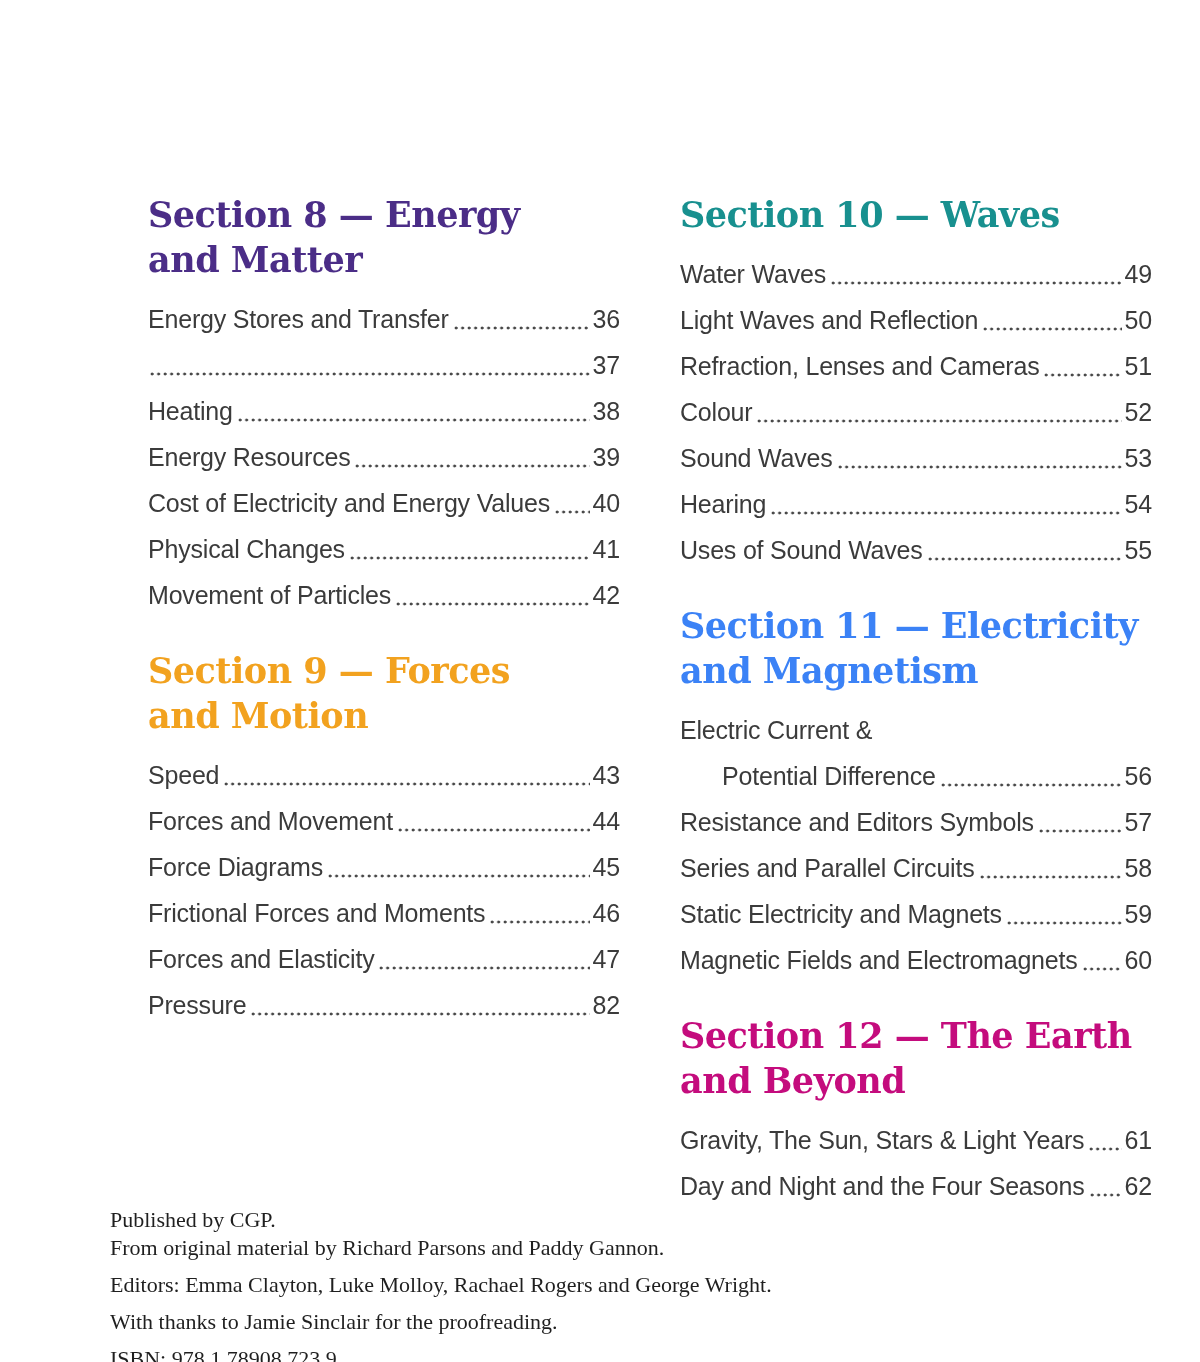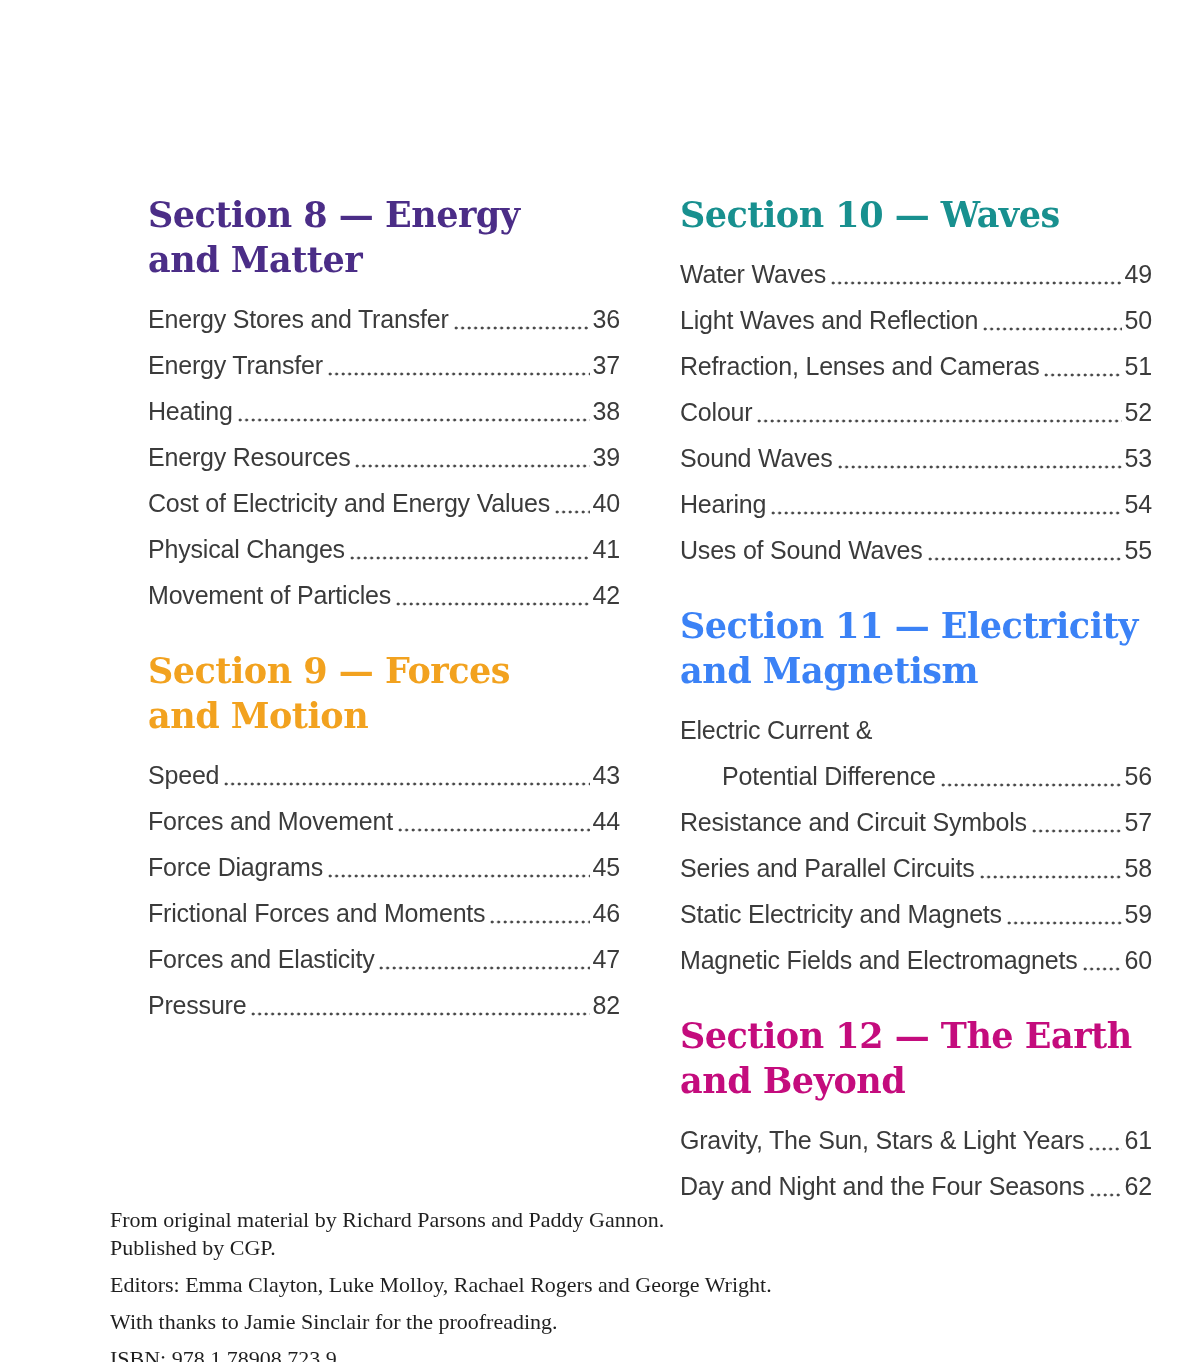--- a/index.html
+++ b/index.html
@@ -81,21 +81,20 @@
     <h2 class="sec-heading sec8">
       <span class="hl">Section 8 — Energy</span>
       <span class="hl">and Matter</span>
     </h2>
     <div class="toc-row">
       <span class="toc-title">Energy Stores and Transfer</span>
       <span class="toc-dots"></span>
       <span class="toc-page">36</span>
     </div>
     <div class="toc-row">
-      <span class="toc-title">Energy Transfer</span>
       <span class="toc-dots"></span>
       <span class="toc-page">37</span>
     </div>
     <div class="toc-row">
       <span class="toc-title">Heating</span>
       <span class="toc-dots"></span>
       <span class="toc-page">38</span>
     </div>
     <div class="toc-row">
       <span class="toc-title">Energy Resources</span>
@@ -203,21 +202,21 @@
     </h2>
     <div class="toc-row">
       <span class="toc-title">Electric Current &amp;</span>
     </div>
     <div class="toc-row toc-indent">
       <span class="toc-title">Potential Difference</span>
       <span class="toc-dots"></span>
       <span class="toc-page">56</span>
     </div>
     <div class="toc-row">
-      <span class="toc-title">Resistance and Circuit Symbols</span>
+      <span class="toc-title">Resistance and Editors Symbols</span>
       <span class="toc-dots"></span>
       <span class="toc-page">57</span>
     </div>
     <div class="toc-row">
       <span class="toc-title">Series and Parallel Circuits</span>
       <span class="toc-dots"></span>
       <span class="toc-page">58</span>
     </div>
     <div class="toc-row">
       <span class="toc-title">Static Electricity and Magnets</span>
@@ -242,18 +241,18 @@
     <div class="toc-row">
       <span class="toc-title">Day and Night and the Four Seasons</span>
       <span class="toc-dots"></span>
       <span class="toc-page">62</span>
     </div>
 
   </div>
 </div>
 
 <div class="footer">
+  <div>Published by CGP.</div>
   <div>From original material by Richard Parsons and Paddy Gannon.</div>
-  <div>Published by CGP.</div>
   <div class="fpara">Editors: Emma Clayton, Luke Molloy, Rachael Rogers and George Wright.</div>
   <div class="fpara">With thanks to Jamie Sinclair for the proofreading.</div>
   <div class="fpara">ISBN: 978 1 78908 723 9</div>
 </div>
 
 </body></html>

